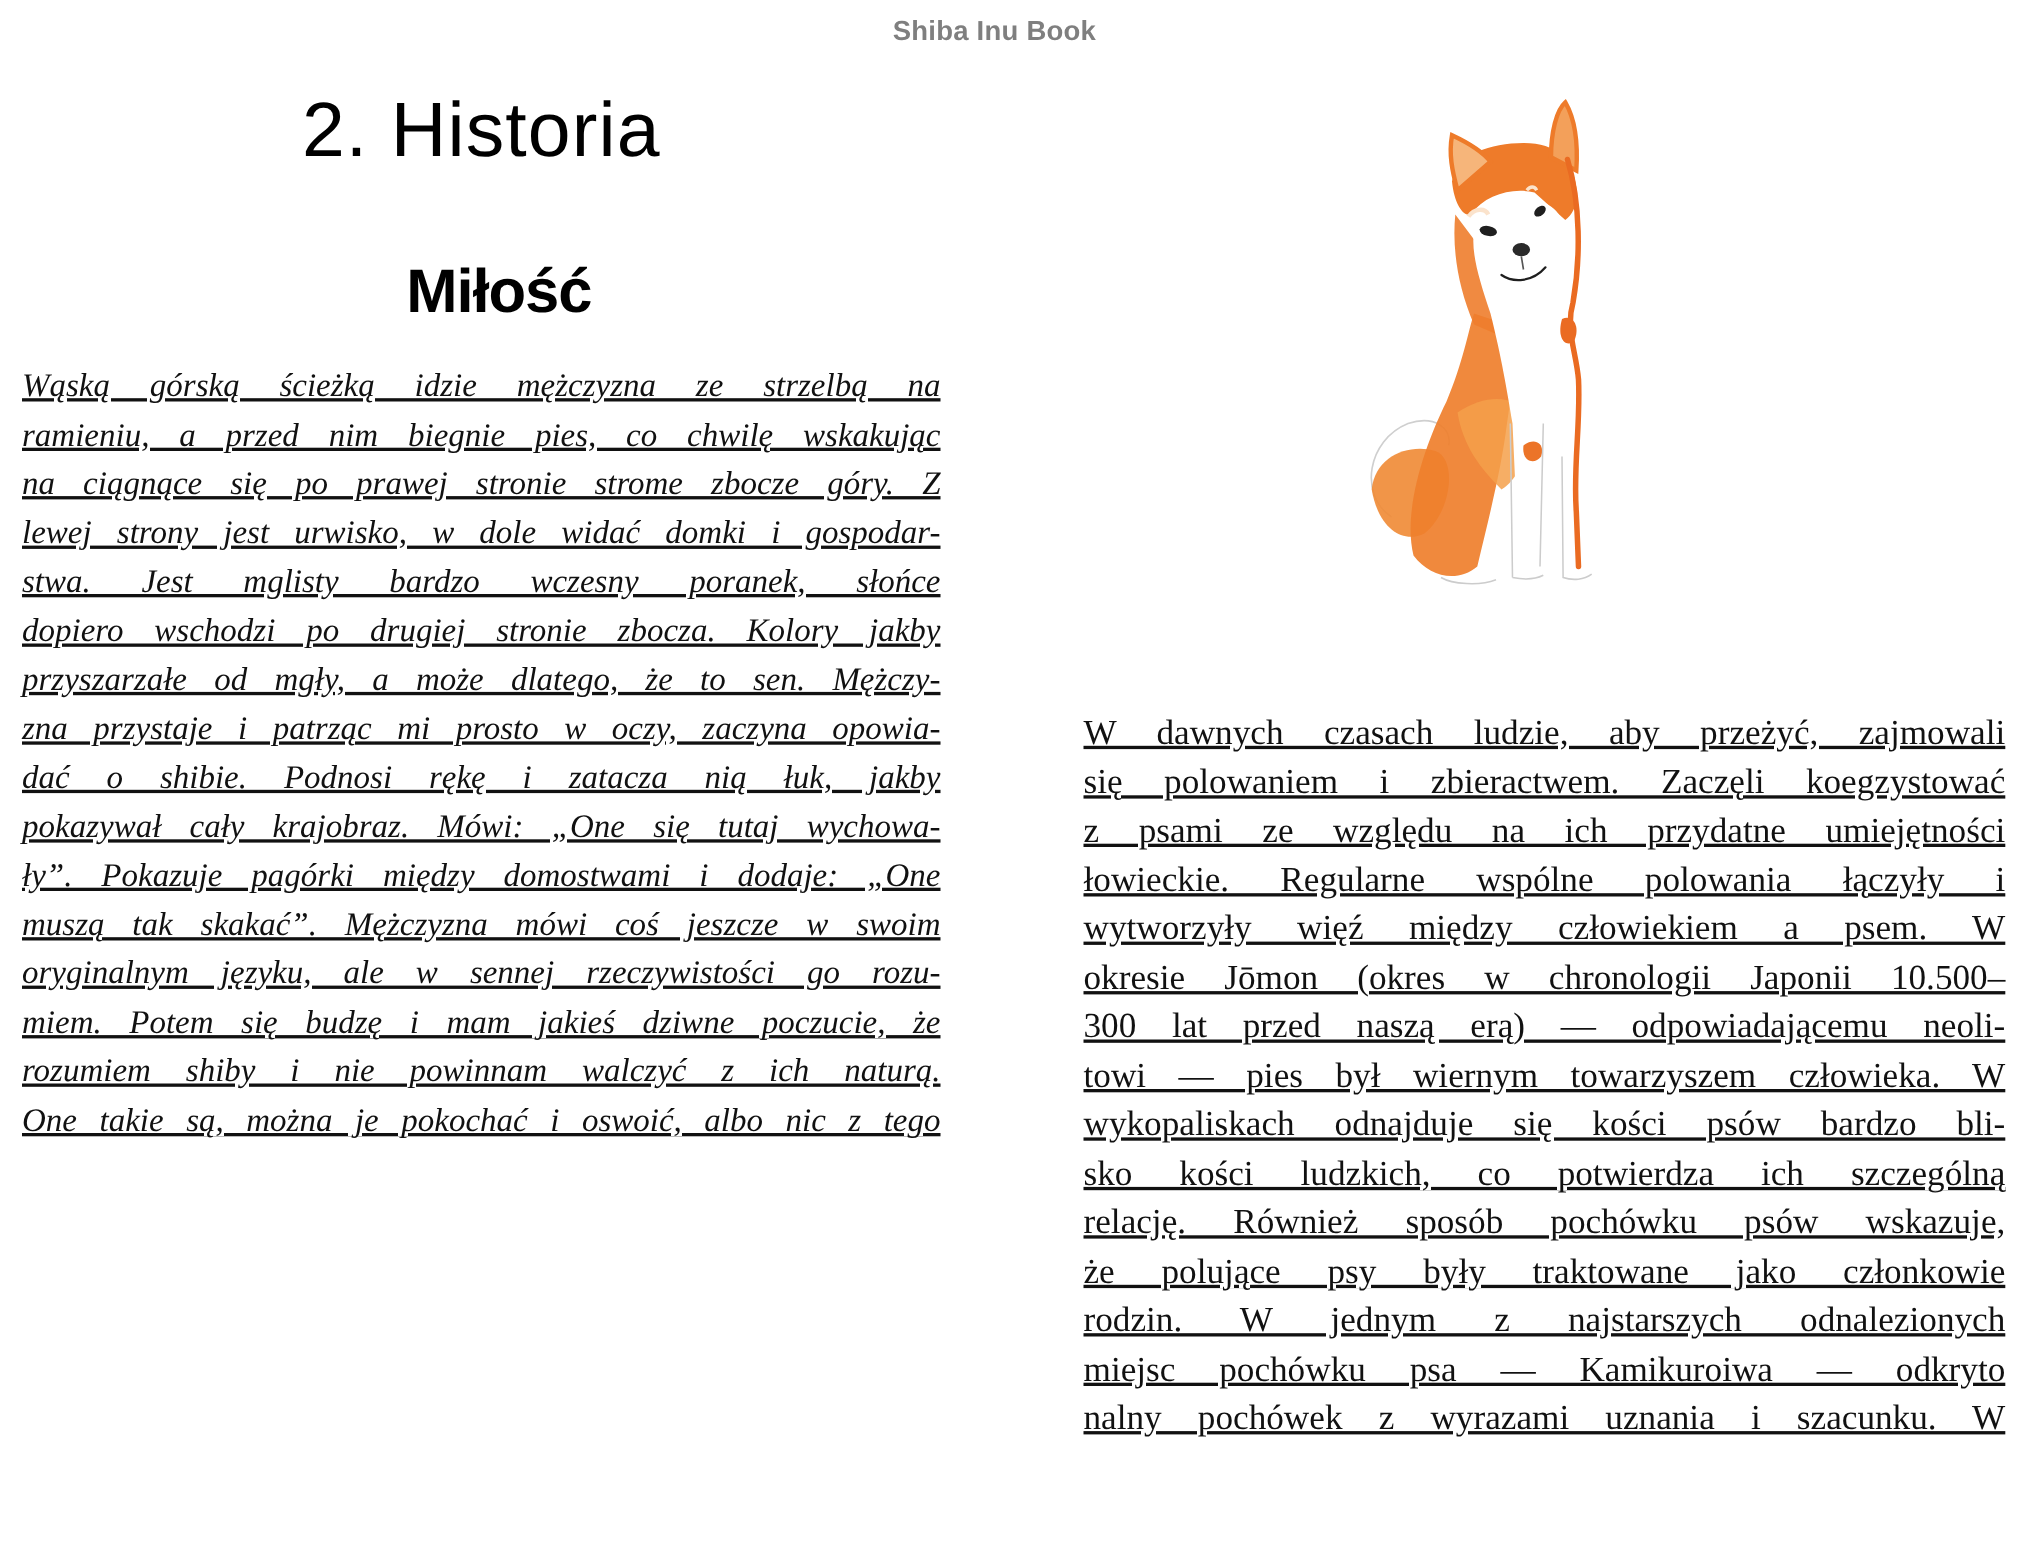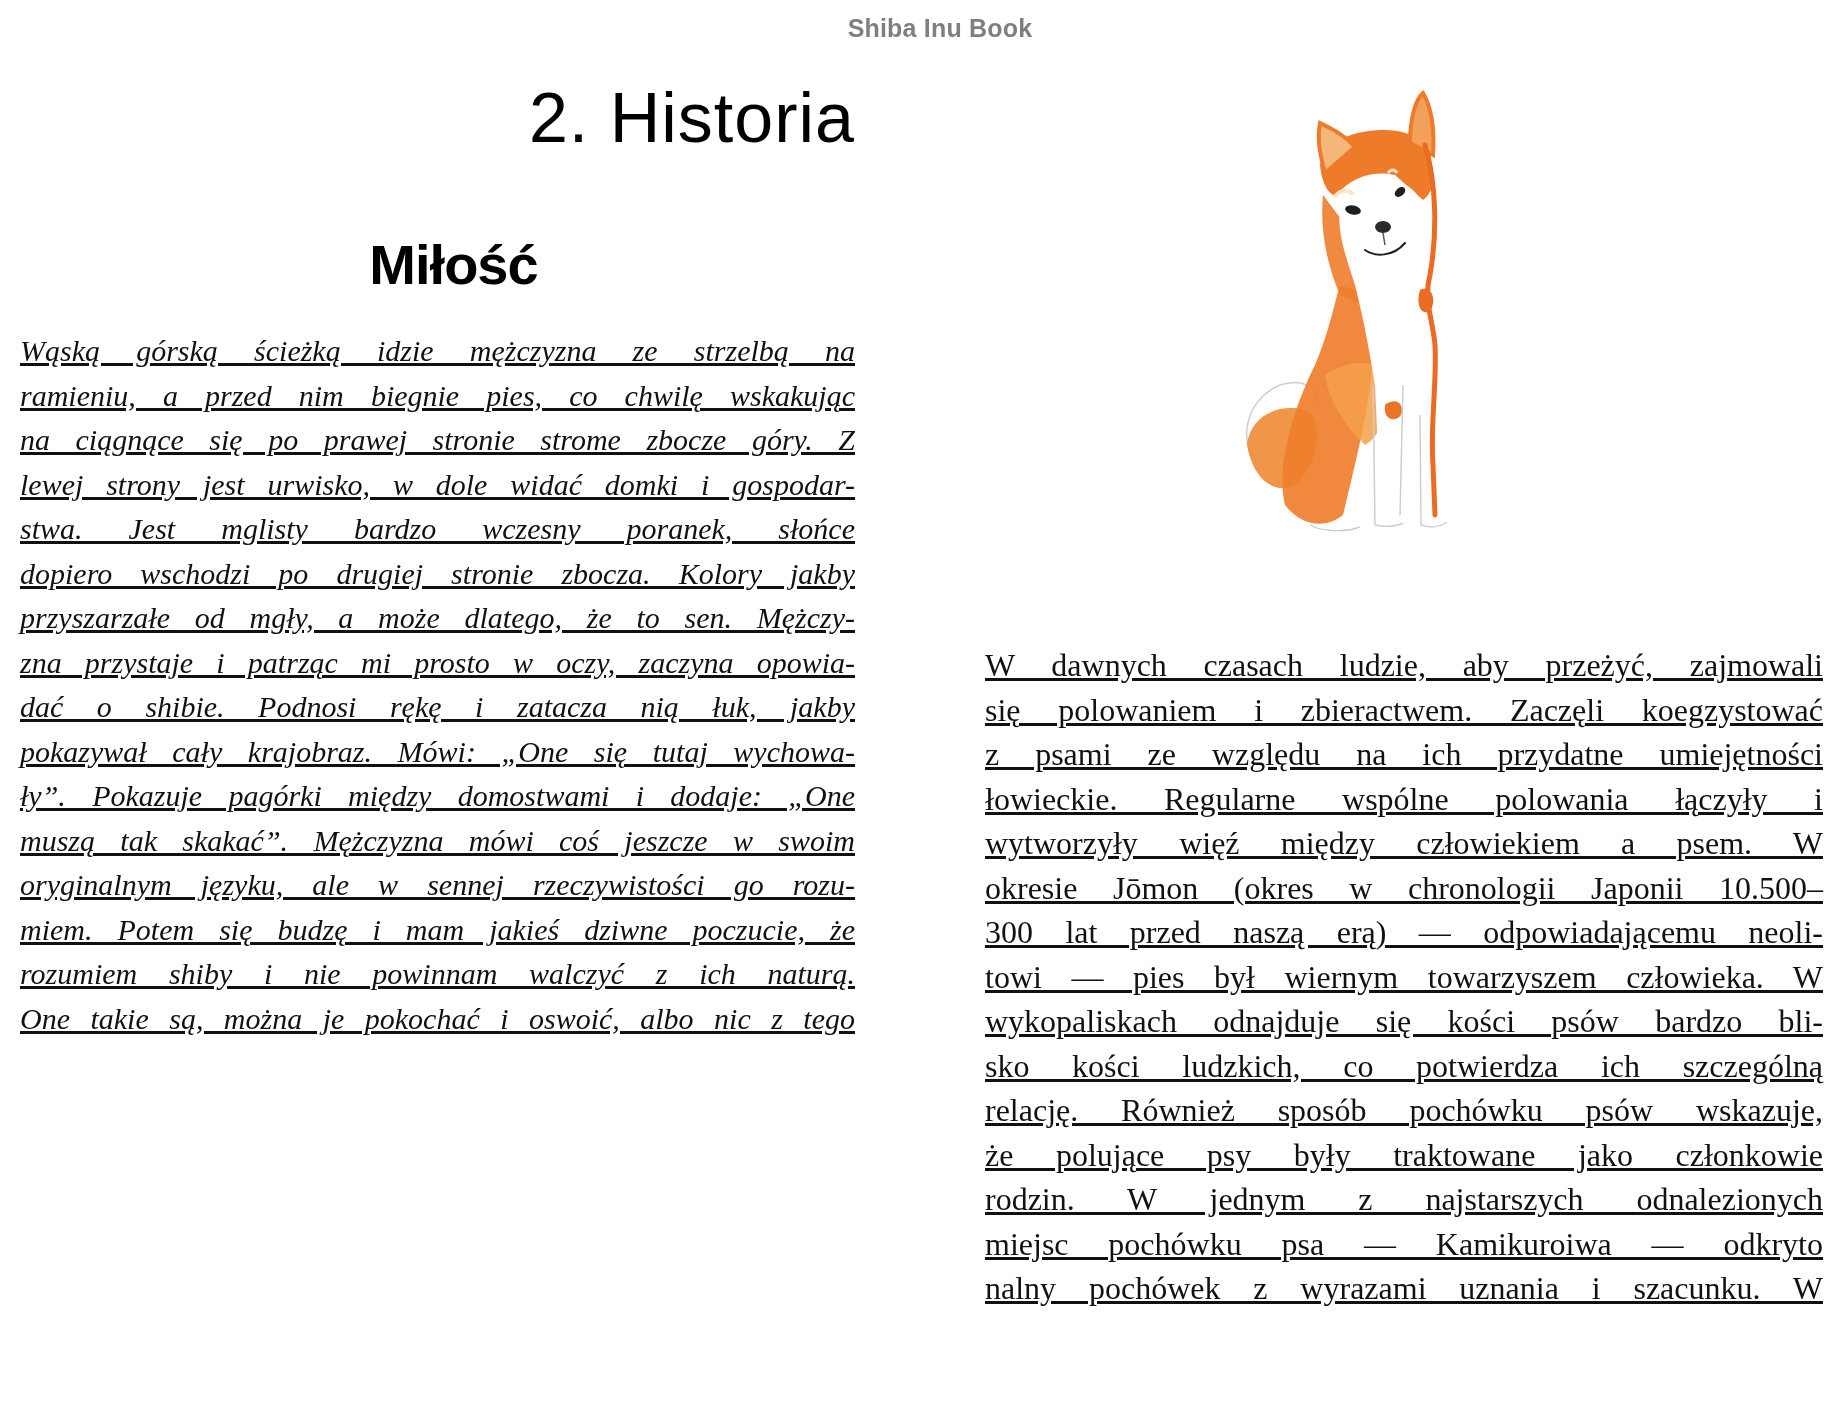--- a/index.html
+++ b/index.html
@@ -1,18 +1,18 @@
 <!DOCTYPE html>
 <html><head>
 <meta charset="utf-8">
 <style>
   html, body { margin: 0; padding: 0; background: #ffffff; }
   body { width: 1846px; height: 1412px; position: relative; overflow: hidden; font-family: "Liberation Serif", serif; color: #111111; }
-  .app-title { position: absolute; left: 0; width: 1808px; top: 14px; text-align: center; font-family: "Liberation Sans", sans-serif; font-weight: bold; font-size: 25px; color: #7f7f7f; letter-spacing: 0.2px; padding-left: 36px; }
-  .chapter-title { position: absolute; left: 20px; width: 835px; top: 78px; text-align: right; font-family: "Liberation Sans", sans-serif; font-weight: normal; font-size: 70px; line-height: 80px; color: #000000; letter-spacing: 1px; }
+  .app-title { position: absolute; left: 0; width: 1808px; top: 14px; text-align: center; font-family: "Liberation Sans", sans-serif; font-weight: bold; font-size: 25px; color: #7f7f7f; letter-spacing: 0.2px; }
+  .chapter-title { position: absolute; left: 20px; width: 835px; top: 78px; text-align: center; font-family: "Liberation Sans", sans-serif; font-weight: normal; font-size: 70px; line-height: 80px; color: #000000; letter-spacing: 1px; }
   .section-title { position: absolute; left: 36px; width: 835px; top: 238px; text-align: center; font-family: "Liberation Sans", sans-serif; font-size: 56px; line-height: 54px; color: #000000; letter-spacing: -1px; }
   .column { position: absolute; }
   .col-left { left: 20px; top: 329px; width: 835px; }
   .col-right { left: 985px; top: 643px; width: 838px; }
   .line { display: block; white-space: nowrap; height: 44.5px; line-height: 44.5px; text-align: justify; text-align-last: justify; overflow: visible; text-decoration: underline; }
   .line.last { text-align-last: left; }
   .col-left .line { font-style: italic; font-size: 30px; }
   .col-right .line { font-size: 32px; }
   .illustration { position: absolute; left: 1225px; top: 85px; width: 300px; height: 470px; }
 </style>

